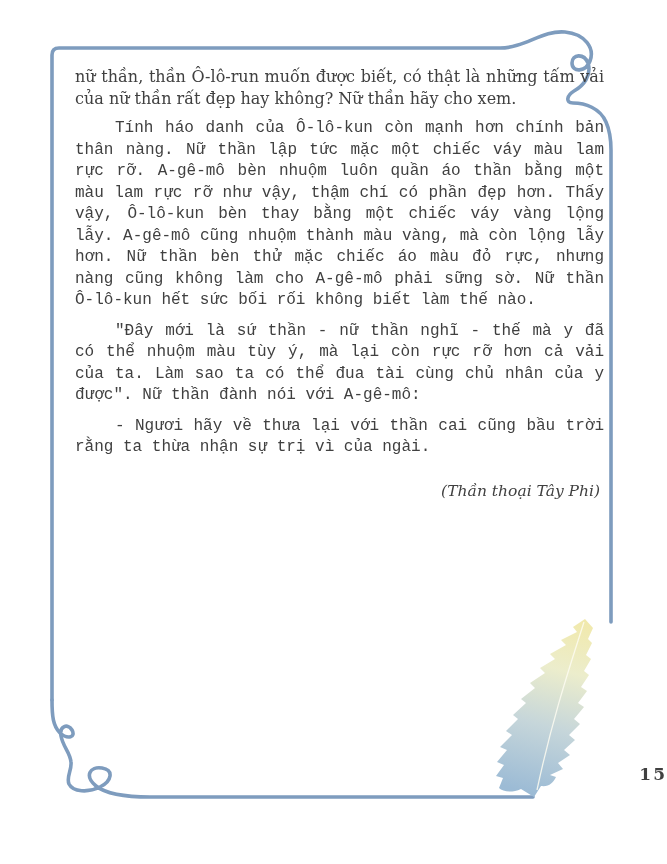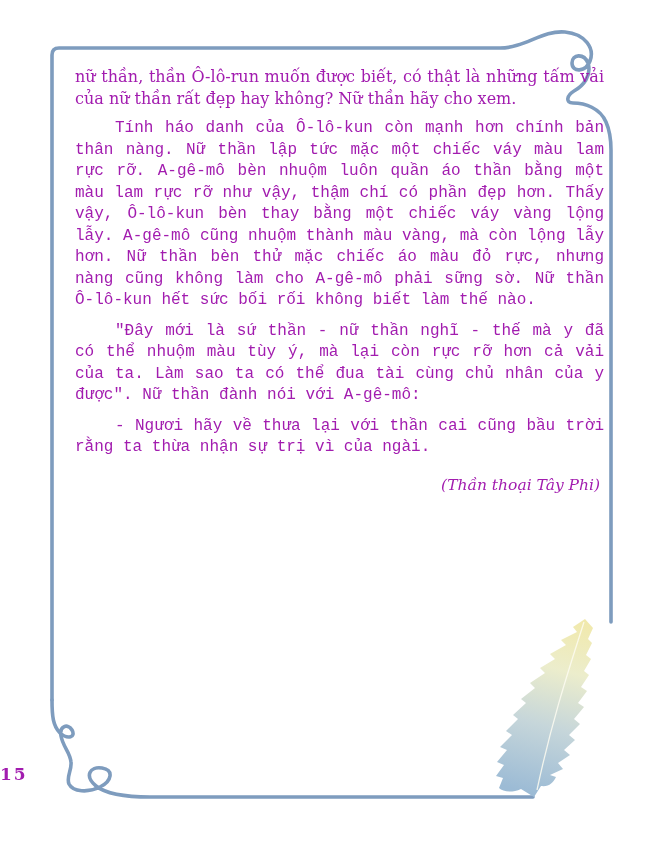--- a/index.html
+++ b/index.html
@@ -2,21 +2,21 @@
 <html><head>
 <meta charset="utf-8">
 <style>
   html, body { margin: 0; padding: 0; background: #ffffff; }
   .page {
     position: relative;
     width: 667px;
     height: 864px;
     background: #ffffff;
     font-family: "DejaVu Serif", "Liberation Serif", serif;
-    color: #a21caf;
+    color: #404040;
     overflow: hidden;
   }
   svg.frame {
     position: absolute;
     left: 0; top: 0;
     width: 667px; height: 864px;
     pointer-events: none;
   }
   .content {
     position: absolute;
@@ -26,29 +26,29 @@
     font-size: 16px;
     line-height: 21.5px;
     text-align: justify;
   }
   .content p { margin: 0 0 9px 0; }
   .content p.indent { text-indent: 40px; font-family: Liberation Mono, monospace; }
   .attribution {
     text-align: right;
     font-style: italic;
     font-size: 15.5px;
-    margin-top: 16px;
+    margin-top: 22px;
     padding-right: 4px;
   }
   .page-number {
     position: absolute;
     top: 764px;
     left: 0;
     width: 100%;
-    text-align: left;
+    text-align: right;
     font-weight: bold;
     font-size: 17px;
     letter-spacing: 2px;
   }
 </style>
 </head>
 <body>
 
 <div class="page">
 

